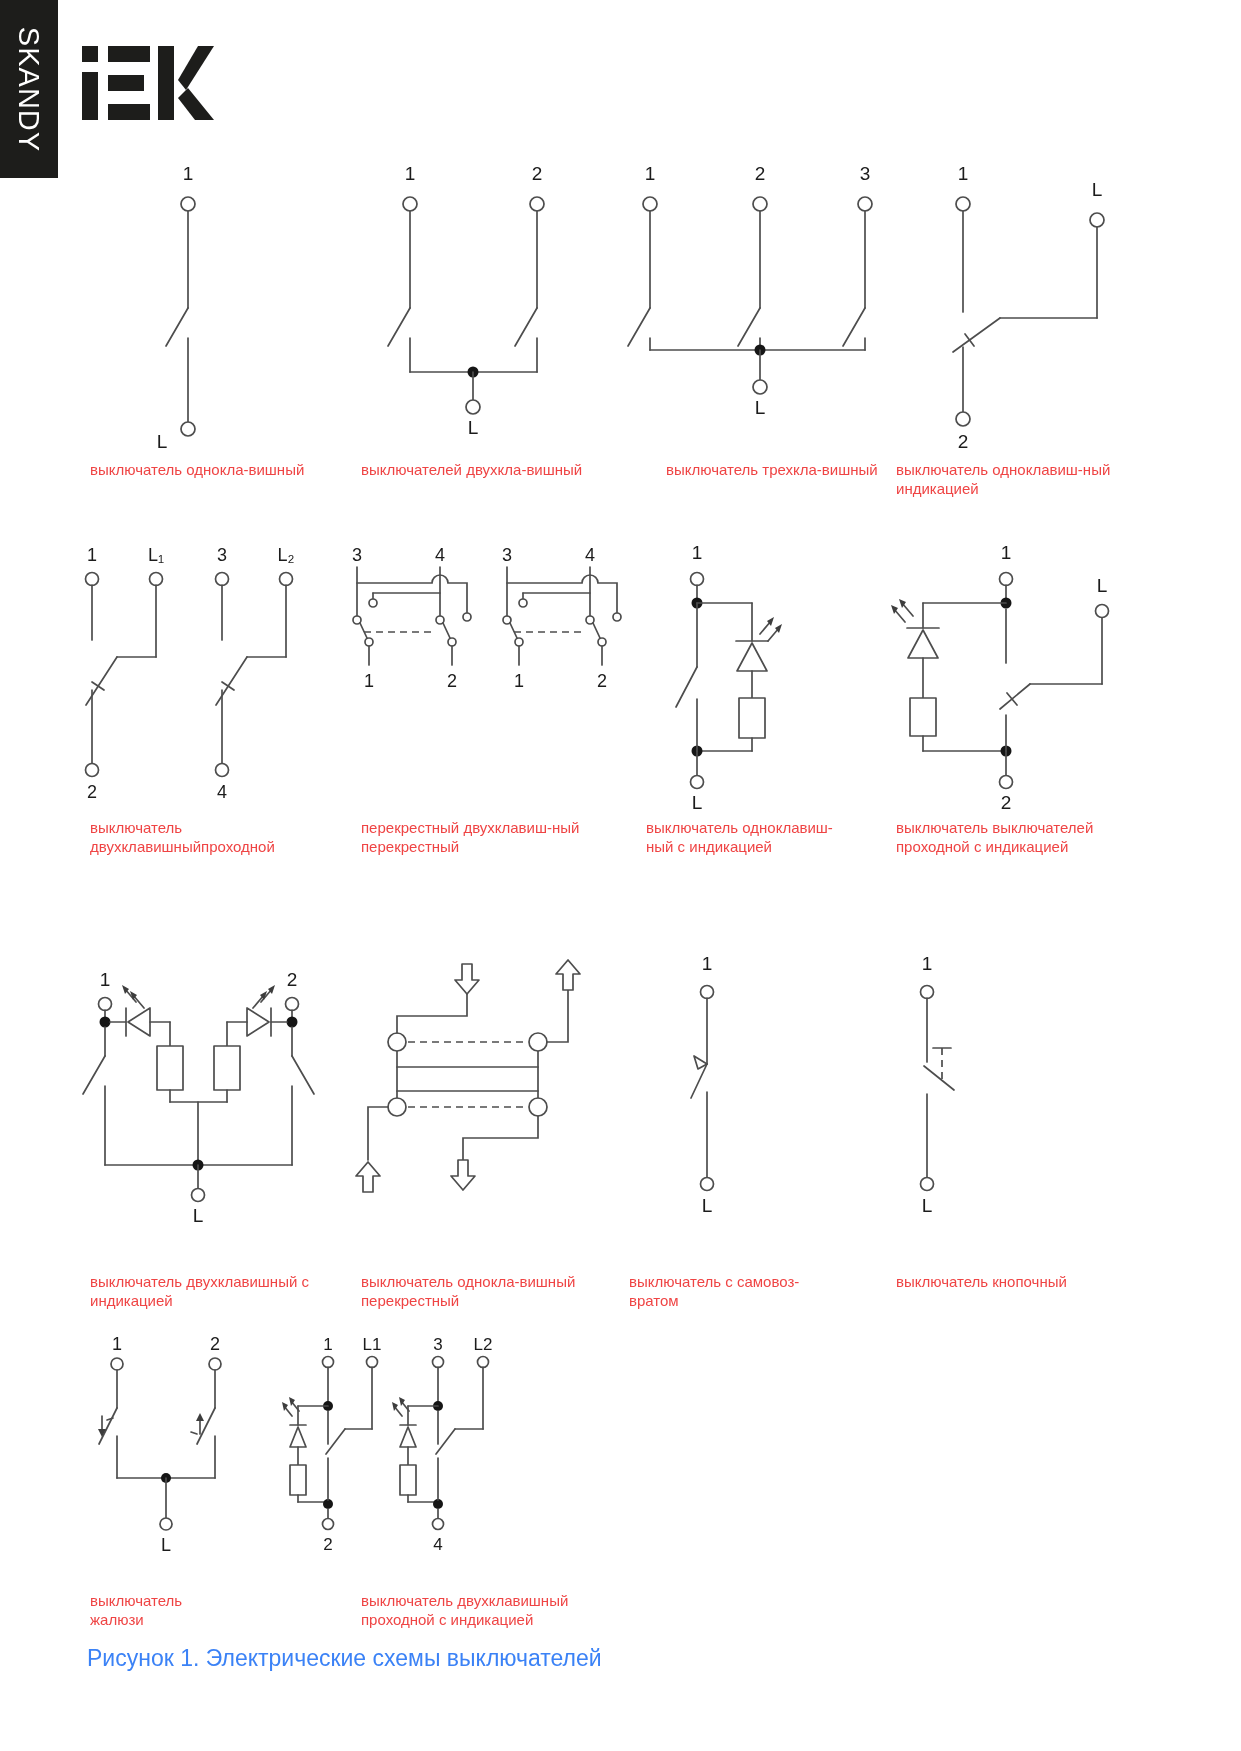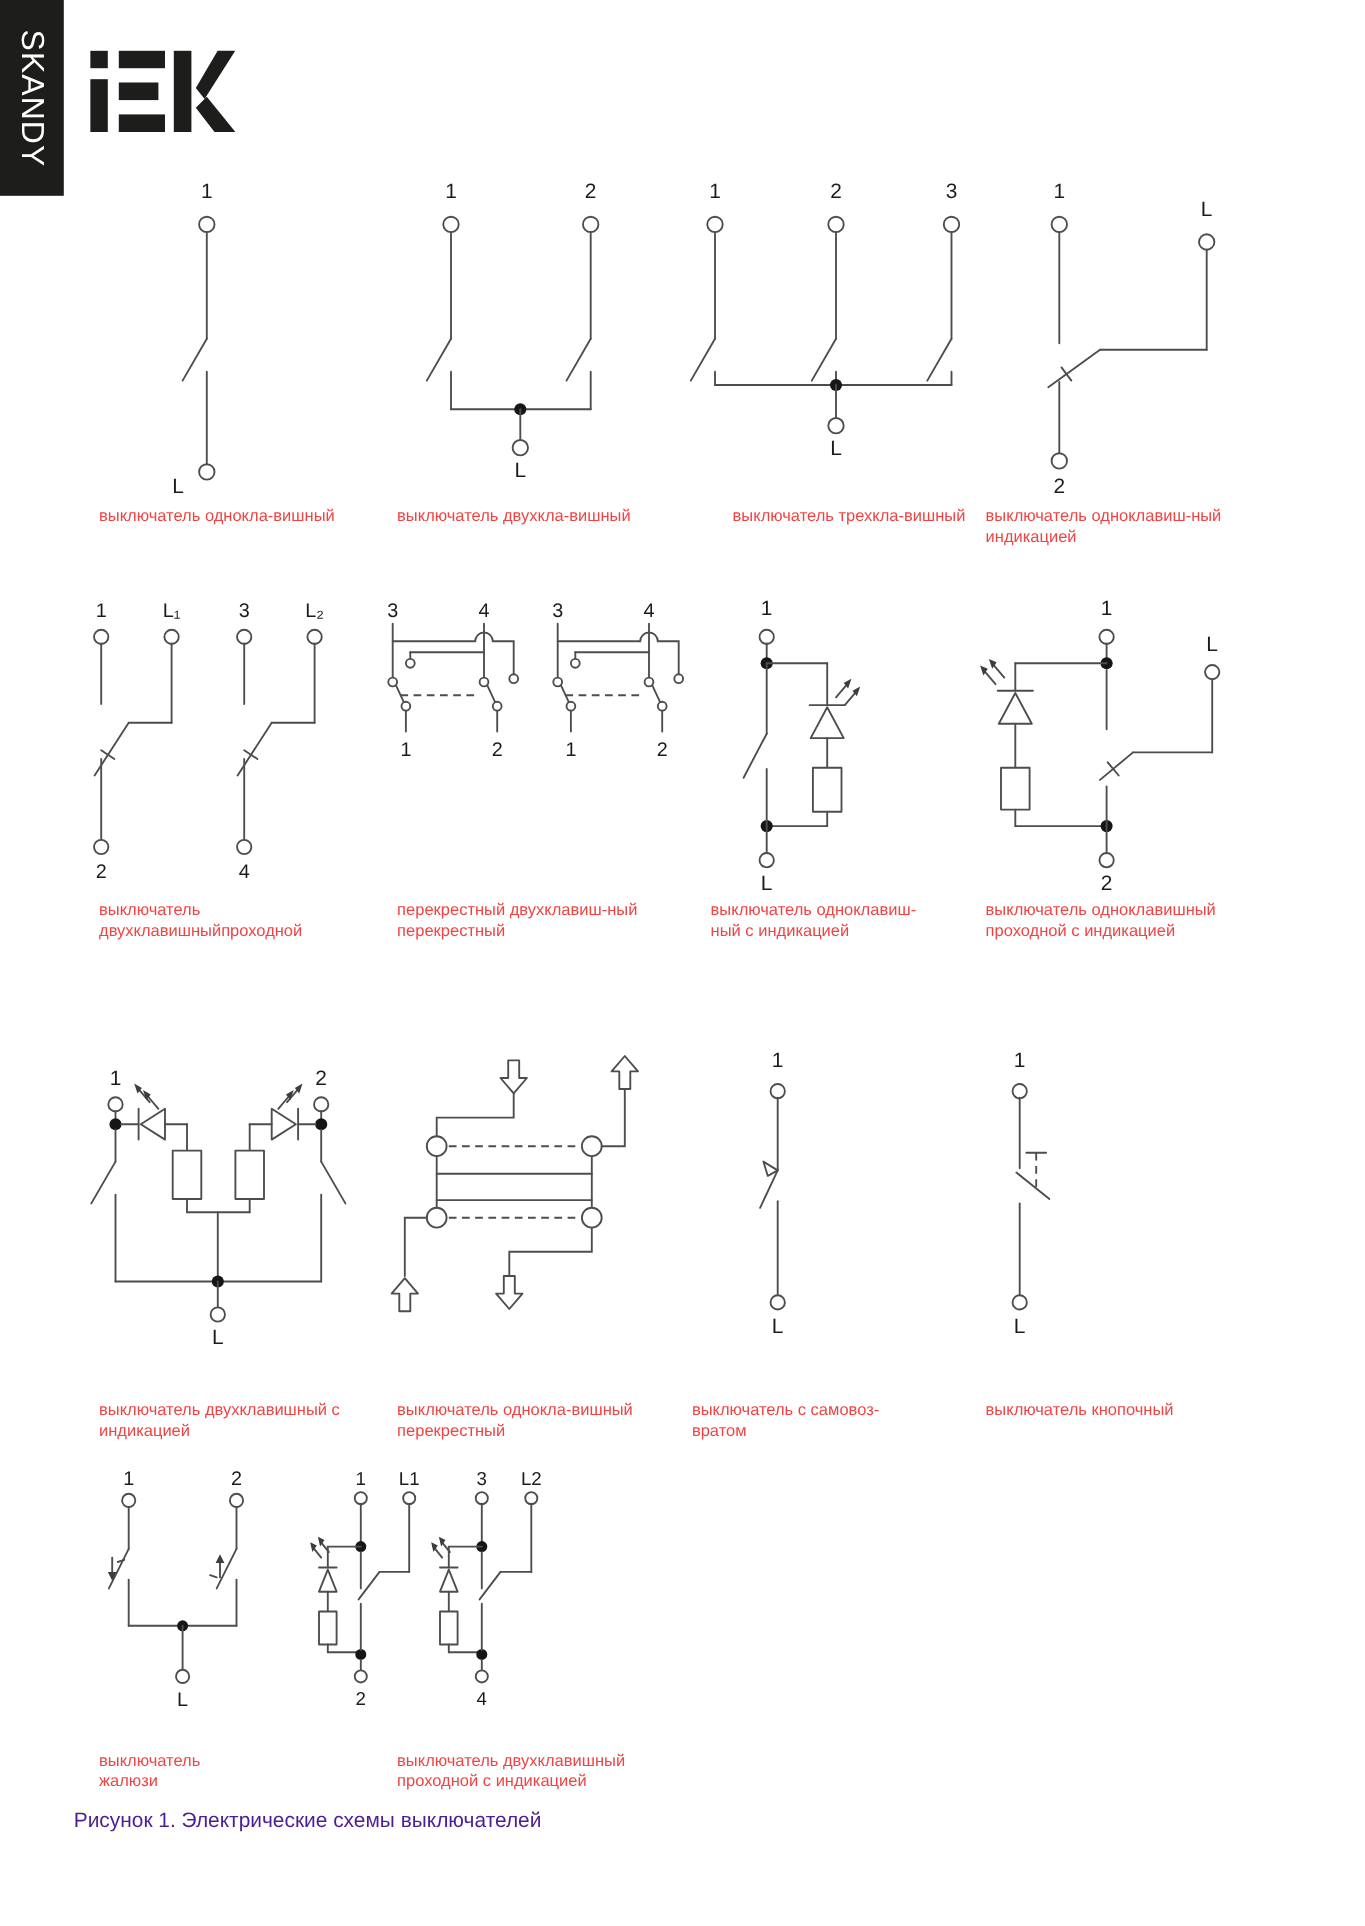--- a/index.html
+++ b/index.html
@@ -13,21 +13,21 @@
   svg.diag{position:absolute;overflow:visible}
   .w{stroke:#4d4d4d;stroke-width:1.7;fill:none;stroke-linecap:round}
   .dsh{stroke:#4d4d4d;stroke-width:1.7;fill:none;stroke-dasharray:7 5}
   .t{fill:#fff;stroke:#4d4d4d;stroke-width:1.7}
   .nd{fill:#161616;stroke:none}
   .ah{fill:#3d3d3d;stroke:none}
   .ow{fill:#fff;stroke:#4d4d4d;stroke-width:1.7;stroke-linejoin:round}
   svg text{font-family:"Liberation Sans","DejaVu Sans",sans-serif;fill:#1c1c1c;text-anchor:middle}
   .fs19{font-size:19px}.fs18{font-size:18px}.fs17{font-size:17px}
   .cap{position:absolute;font-size:15px;line-height:19px;color:#ef4444;width:258px}
-  .figcap{position:absolute;left:67px;top:1645px;font-size:19px;color:#4c1d95}
+  .figcap{position:absolute;left:87px;top:1645px;font-size:23px;color:#3b82f6}
 </style>
 </head>
 <body>
 
 <div class="banner">
   <span class="spine">SKANDY</span>
 </div>
 
 <svg class="logo" width="132" height="74" viewBox="0 0 132 74">
   <g fill="#1d1d1b">
@@ -429,21 +429,21 @@
     <line class="w" x1="156" y1="179" x2="156" y2="188"></line>
     <circle class="t" cx="156" cy="194" r="5.5"></circle>
     <text class="fs17" x="156" y="220">4</text>
   </g>
 </svg>
 
 <div class="cap" style="left:90px;top:460px">
   <div>выключатель однокла-вишный</div>
 </div>
 <div class="cap" style="left:361px;top:460px">
-  <div>выключатель двухкла-вишный</div>
+  <div>выключателей двухкла-вишный</div>
 </div>
 <div class="cap" style="left:666px;top:460px">
   <div>выключатель трехкла-вишный</div>
 </div>
 <div class="cap" style="left:896px;top:460px">
   <div>выключатель одноклавиш-ный</div>
   <div>индикацией</div>
 </div>
 
 <div class="cap" style="left:90px;top:818px">
@@ -452,21 +452,21 @@
 </div>
 <div class="cap" style="left:361px;top:818px">
   <div>перекрестный двухклавиш-ный</div>
   <div>перекрестный</div>
 </div>
 <div class="cap" style="left:646px;top:818px">
   <div>выключатель одноклавиш-</div>
   <div>ный с индикацией</div>
 </div>
 <div class="cap" style="left:896px;top:818px">
-  <div>выключатель одноклавишный</div>
+  <div>выключатель выключателей</div>
   <div>проходной с индикацией</div>
 </div>
 
 <div class="cap" style="left:90px;top:1272px">
   <div>выключатель двухклавишный с</div>
   <div>индикацией</div>
 </div>
 <div class="cap" style="left:361px;top:1272px">
   <div>выключатель однокла-вишный</div>
   <div>перекрестный</div>

